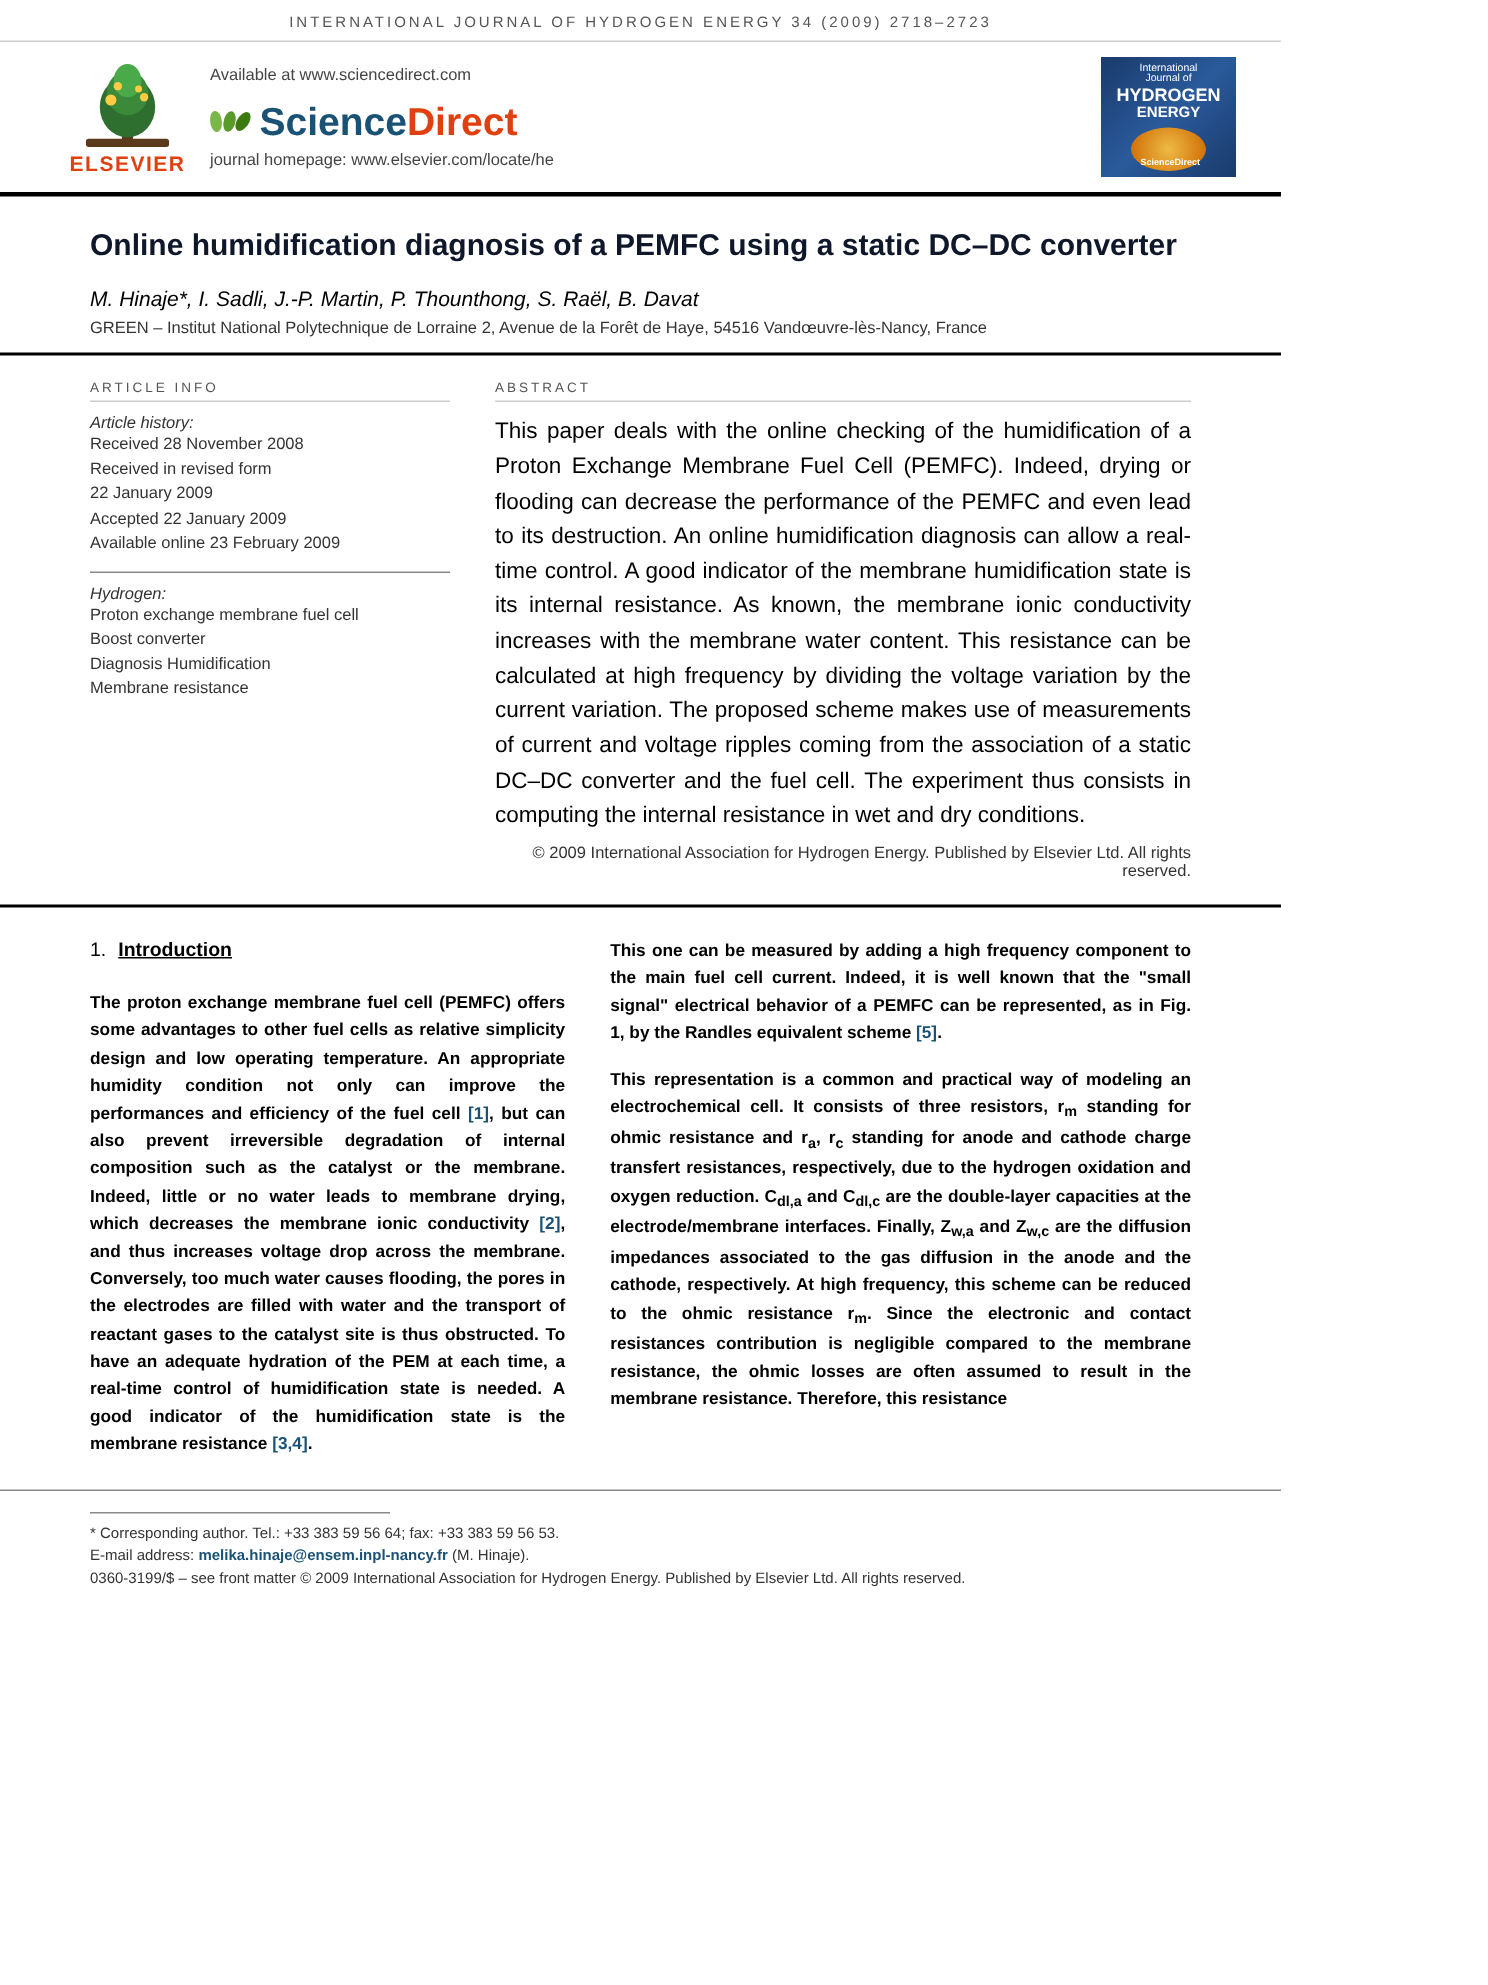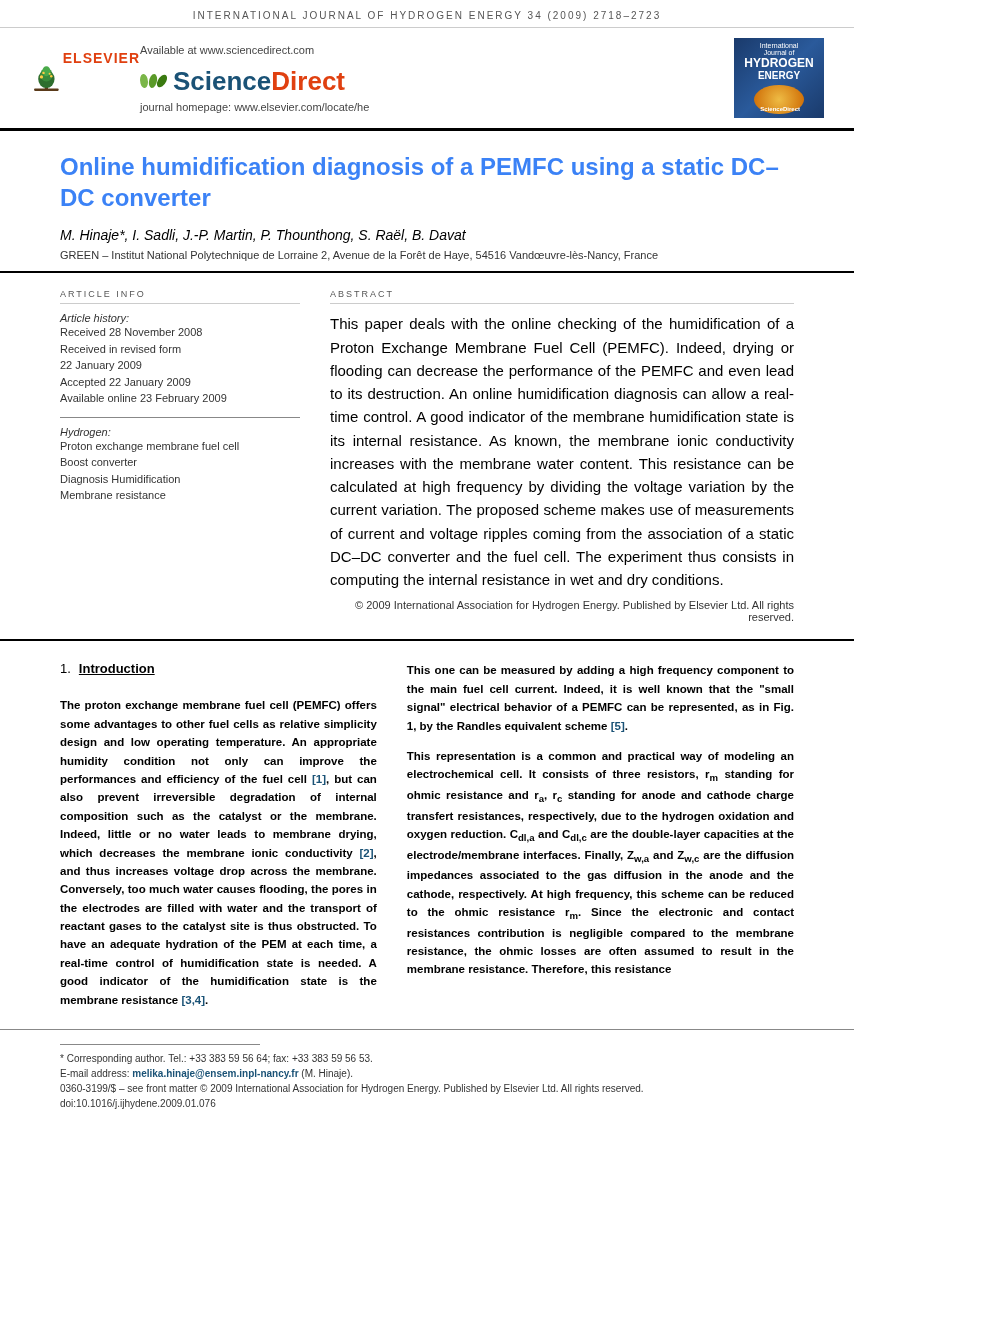--- a/index.html
+++ b/index.html
@@ -32,22 +32,22 @@
     .logo-bar {
       display: flex;
       align-items: center;
       justify-content: space-between;
       padding: 10px 30px;
       border-bottom: 3px solid #000;
     }
     .elsevier-logo {
       width: 110px;
       display: flex;
-      flex-direction: row;
-      align-items: flex-start;
+      flex-direction: column;
+      align-items: center;
     }
     .elsevier-tree {
       width: 80px;
       height: 60px;
     }
     .elsevier-text {
       font-family: Arial, sans-serif;
       font-size: 14px;
       font-weight: bold;
       color: #e04010;
@@ -86,25 +86,25 @@
       font-weight: bold;
       text-align: center;
       padding: 4px;
     }
     
     .article-title-area {
       padding: 20px 60px 10px 60px;
       border-bottom: 2px solid #000;
     }
     .article-title {
-      font-size: 24px;
+      font-size: 20px;
       font-weight: bold;
       font-family: Arial, sans-serif;
       line-height: 1.3;
-      color: #3b82f6;
+      color: #0f172a;
       margin-bottom: 14px;
     }
     .authors {
       font-size: 14px;
       font-style: italic;
       font-family: Arial, sans-serif;
       color: #000;
       margin-bottom: 6px;
     }
     .affiliation {
@@ -354,16 +354,15 @@
 
   <div class="footer-area">
     <div class="footnote-divider"></div>
     <div class="footnote-text">* Corresponding author. Tel.: +33 383 59 56 64; fax: +33 383 59 56 53.</div>
     <div class="footnote-text">
       <span>E-mail address:</span>
       <a class="footnote-link bold-link">melika.hinaje@ensem.inpl-nancy.fr</a>
       <span>(M. Hinaje).</span>
     </div>
     <div class="footnote-text">0360-3199/$ – see front matter © 2009 International Association for Hydrogen Energy. Published by Elsevier Ltd. All rights reserved.</div>
-    <div class="footnote-text">doi:10.1016/j.ijhydene.2009.01.076</div>
   </div>
 
 </div>
 
 </body></html>

